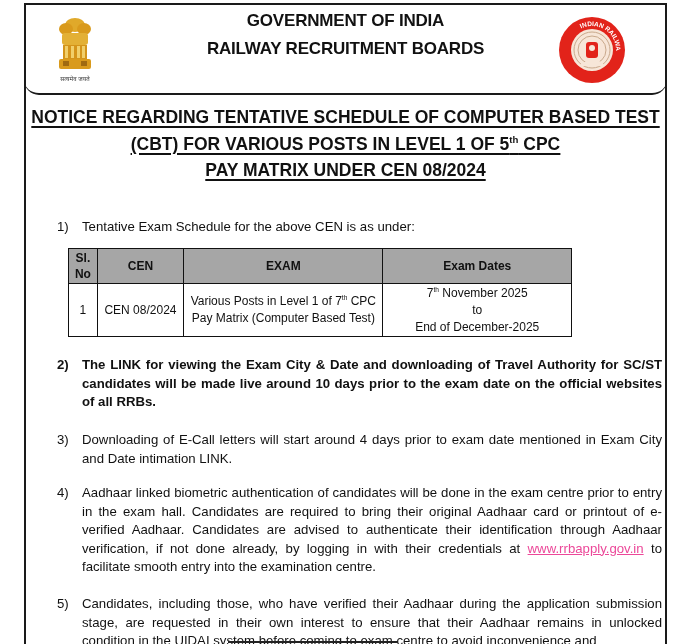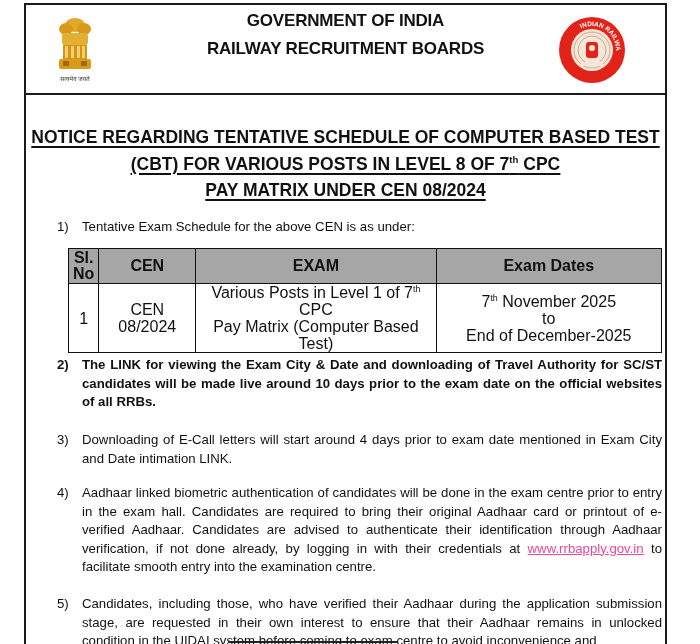--- a/index.html
+++ b/index.html
@@ -6,50 +6,50 @@
   body {
     width: 700px; height: 644px; overflow: hidden; position: relative;
     font-family: "Liberation Sans", sans-serif; color: #111;
   }
   .frame {
     position: absolute; left: 24px; top: 3px; width: 643px; height: 660px;
     border: 2px solid #1a1a1a; box-sizing: border-box;
   }
   .header {
     position: absolute; left: 24px; top: 3px; width: 643px; height: 92px;
-    border-bottom: 2px solid #1a1a1a; box-sizing: border-box;
+    border-bottom: 2px solid #1a1a1a; box-sizing: border-box; border-radius: 15px;
   }
   .header-lines {
     position: absolute; left: 0; right: 0; top: 4px; text-align: center;
     font-family: "Liberation Sans Narrow", "Liberation Sans", sans-serif;
   }
   .header-line {
     display: block; font-weight: bold; font-size: 17px; line-height: 27.5px;
     letter-spacing: -0.2px; color: #111;
   }
   .emblem { position: absolute; left: 27px; top: 10px; width: 48px; height: 72px; }
   .ir-logo { position: absolute; left: 534px; top: 13px; width: 68px; height: 68px; }
   .title {
-    position: absolute; left: 24px; width: 643px; top: 124px; text-align: center;
+    position: absolute; left: 24px; width: 643px; top: 104px; text-align: center;
   }
   .title-line {
     display: block; font-weight: bold; font-size: 17.5px; line-height: 26.5px;
   }
   .title-line span { text-decoration: underline; text-decoration-thickness: 1.5px; text-underline-offset: 3px; }
   sup { font-size: 0.55em; vertical-align: super; line-height: 0; }
 
   .item { position: absolute; left: 57px; width: 605px; font-size: 13.2px; line-height: 18.6px; }
   .item .num { position: absolute; left: 0; top: 0; }
   .item .txt { margin-left: 25px; text-align: justify; }
   .item.bold { font-weight: bold; }
   .item a { color: #ec4899; text-decoration: underline; }
 
   table.sched {
-    position: absolute; left: 68px; top: 248px; width: 594px;
-    border-collapse: collapse; font-size: 16px;
+    position: absolute; left: 68px; top: 248px; width: 504px;
+    border-collapse: collapse; font-size: 12px;
   }
   table.sched th, table.sched td {
     border: 1.5px solid #111; text-align: center; vertical-align: middle; padding: 0 4px;
   }
   table.sched th { background: #a6a6a6; font-weight: bold; height: 34px; line-height: 16px; }
   table.sched td { height: 52px; line-height: 17px; }
   .cut-line { position: absolute; left: 228px; top: 641px; width: 170px; height: 2px; background: #222; }
 </style>
 </head>
 <body>
@@ -88,21 +88,21 @@
     <path d="M20 50 L30 44 L40 44 L48 50 Z" fill="#f7e6d8"></path>
     <path id="arcpath" d="M10 34 A24 24 0 0 1 58 34" fill="none"></path>
     <text font-size="6.5" font-weight="bold" fill="#ffffff" font-family="Liberation Sans, sans-serif">
       <textPath href="#arcpath" startOffset="35%">INDIAN RAILWAYS</textPath>
     </text>
   </svg>
 </div>
 
 <div class="title">
   <span class="title-line"><span>NOTICE REGARDING TENTATIVE SCHEDULE OF COMPUTER BASED TEST</span></span>
-  <span class="title-line"><span><span>(CBT) FOR VARIOUS POSTS IN LEVEL 8 OF 7</span><sup>th</sup><span> CPC</span></span></span>
+  <span class="title-line"><span><span>(CBT) FOR VARIOUS POSTS IN LEVEL 1 OF 5</span><sup>th</sup><span> CPC</span></span></span>
   <span class="title-line"><span>PAY MATRIX UNDER CEN 08/2024</span></span>
 </div>
 
 <div class="item" style="top:218px;">
   <span class="num">1)</span>
   <div class="txt">Tentative Exam Schedule for the above CEN is as under:</div>
 </div>
 
 <table class="sched">
   <colgroup>

